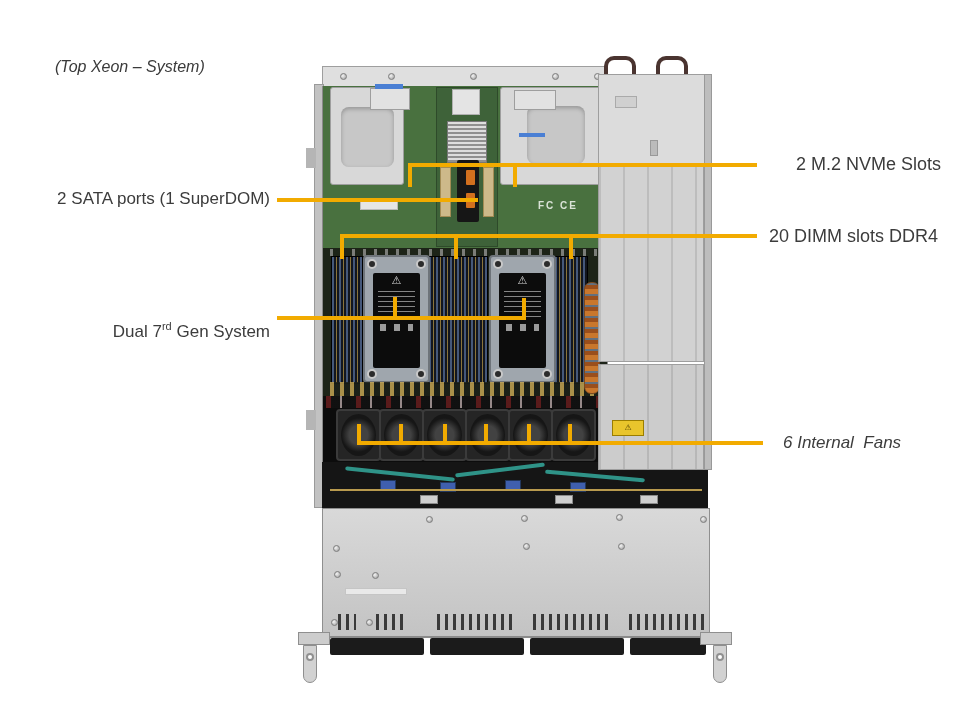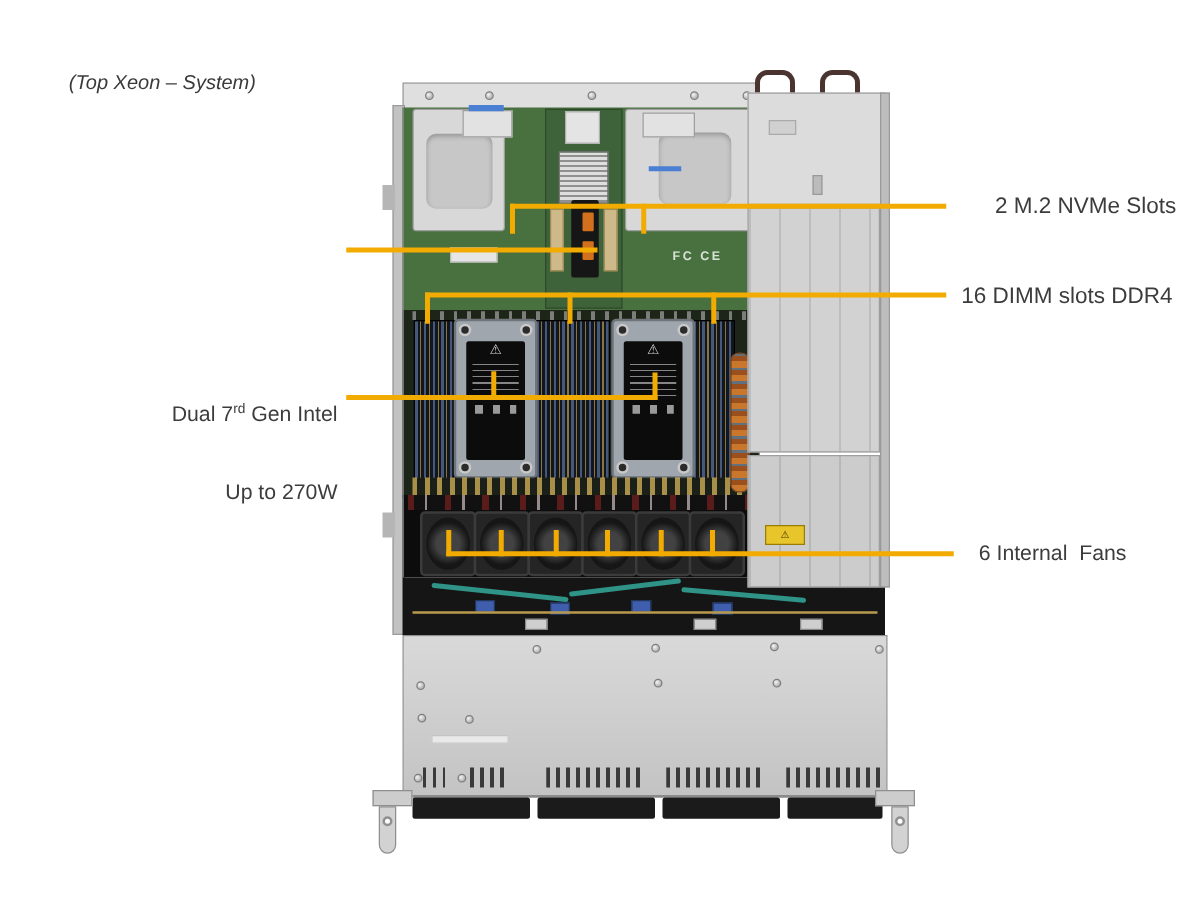--- a/index.html
+++ b/index.html
@@ -199,20 +199,20 @@
 
   <div class="cl" style="left:357px;top:441px;width:406px;height:4px;"></div>
   <div class="cl" style="left:357px;top:424px;width:4px;height:21px;"></div>
   <div class="cl" style="left:399px;top:424px;width:4px;height:21px;"></div>
   <div class="cl" style="left:443px;top:424px;width:4px;height:21px;"></div>
   <div class="cl" style="left:484px;top:424px;width:4px;height:21px;"></div>
   <div class="cl" style="left:527px;top:424px;width:4px;height:21px;"></div>
   <div class="cl" style="left:568px;top:424px;width:4px;height:21px;"></div>
 
   <div class="callout-label" style="left:796px;top:154px;">2 M.2 NVMe Slots</div>
-  <div class="callout-label" style="left:769px;top:226px;">16 DIMM slots DDR4</div>
+  <div class="callout-label rightalign" style="right:690px;top:189px;font-size:17px;">2 SATA ports (1 SuperDOM)</div>
+  <div class="callout-label" style="left:769px;top:226px;">20 DIMM slots DDR4</div>
   <div class="cpu-block">
-    <div><span>Dual 7</span><sup>rd</sup><span> Gen Intel</span></div>
-    <div>Up to 270W</div>
+    <div><span>Dual 7</span><sup>rd</sup><span> Gen System</span></div>
   </div>
-  <div class="callout-label" style="left:783px;top:433px;font-size:17px;">6 Internal  Fans</div>
+  <div class="callout-label" style="left:783px;top:433px;font-size:17px;font-style:italic;">6 Internal  Fans</div>
 
 </div>
 
 </body></html>

